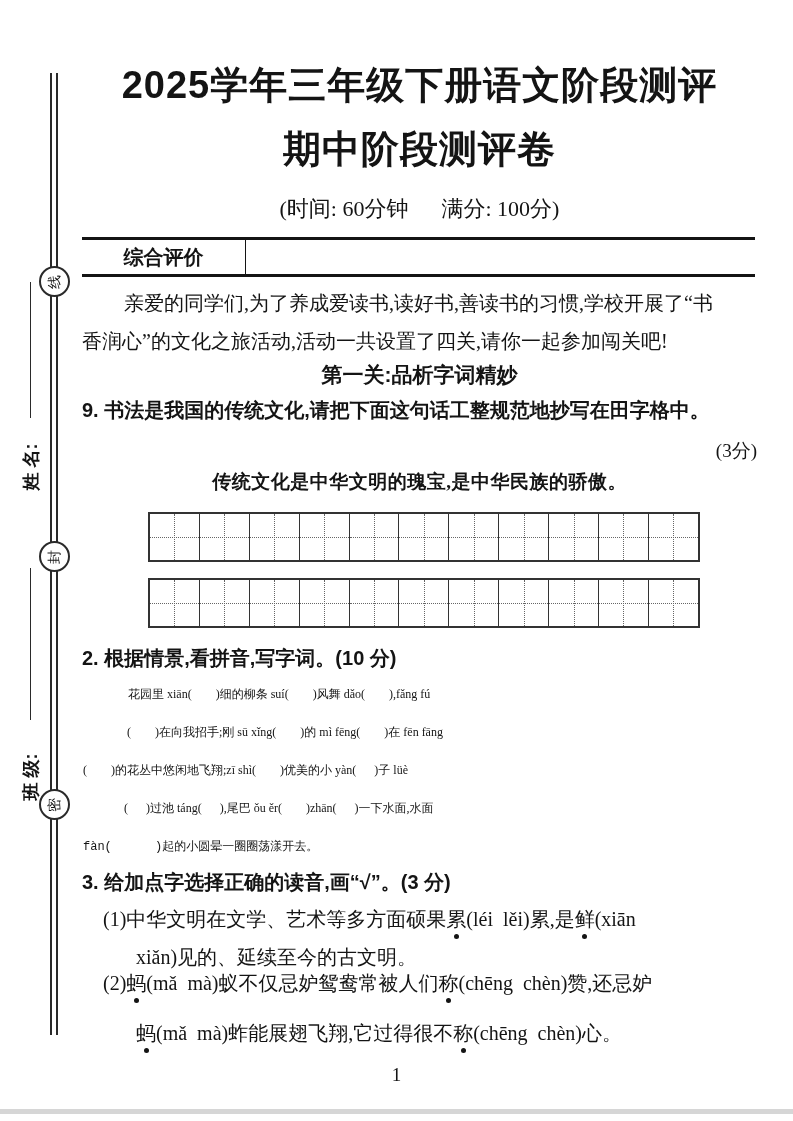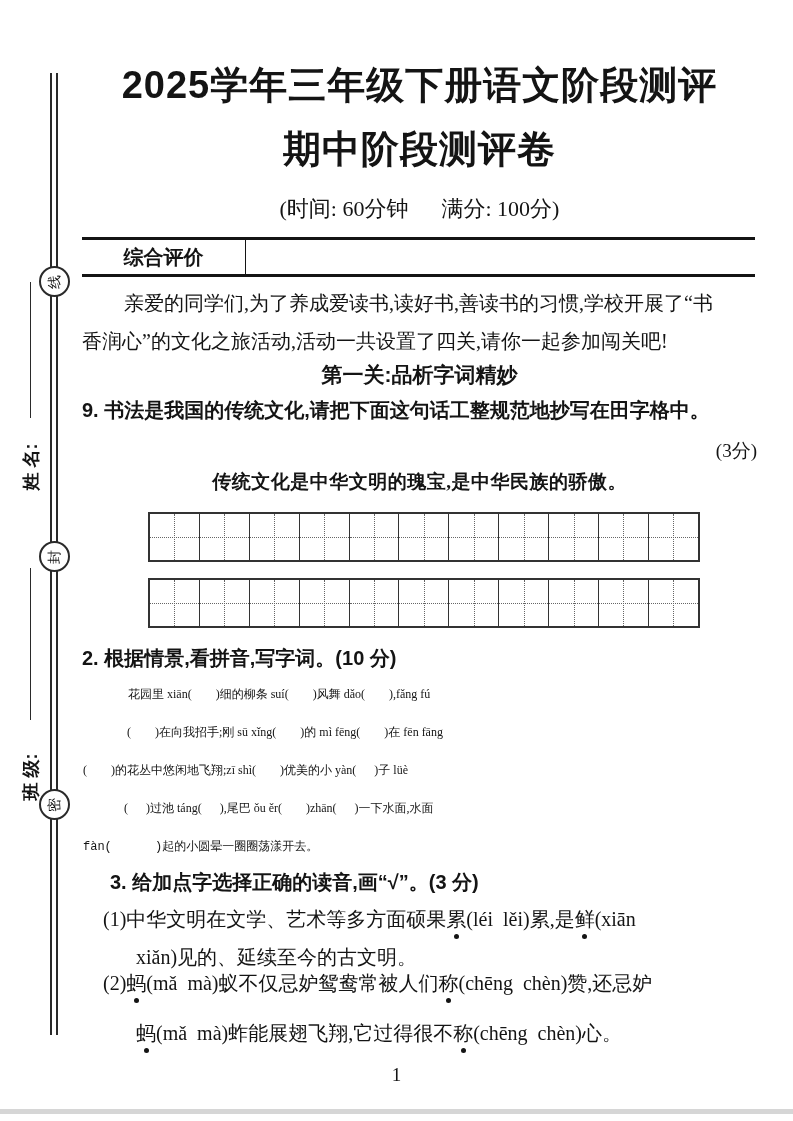--- a/index.html
+++ b/index.html
@@ -66,21 +66,21 @@
   
   .q2-prompt{left:82px;top:645px;}
   .q2-line{font-size:12px;white-space:pre;}
   .q2-l1{left:128px;top:686px;}
   .q2-l2{left:83px;top:724px;margin-left:44px;}
   .q2-l3{left:83px;top:762px;}
   .q2-l4{left:83px;top:800px;margin-left:41px;}
   .q2-l5{left:83px;top:838px;font-family:Liberation Mono, monospace;}
 
   
-  .q3-prompt{left:82px;top:869px;margin-left:28px;}
+  .q3-prompt{left:82px;top:869px;}
   .q3-line{font-size:20px;white-space:pre;text-align:right;}
   .q3-i1-l1{left:103px;top:906px;}
   .q3-i1-l2{left:136px;top:944px;}
   .q3-i2-l1{left:103px;top:970px;}
   .q3-i2-l2{left:136px;top:1020px;}
   .dotted{position:relative;display:inline-block;}
   .dotted::after{content:"";position:absolute;left:50%;margin-left:-2.5px;bottom:-6px;
     width:5px;height:5px;background:#141414;border-radius:50%;}
 
   

